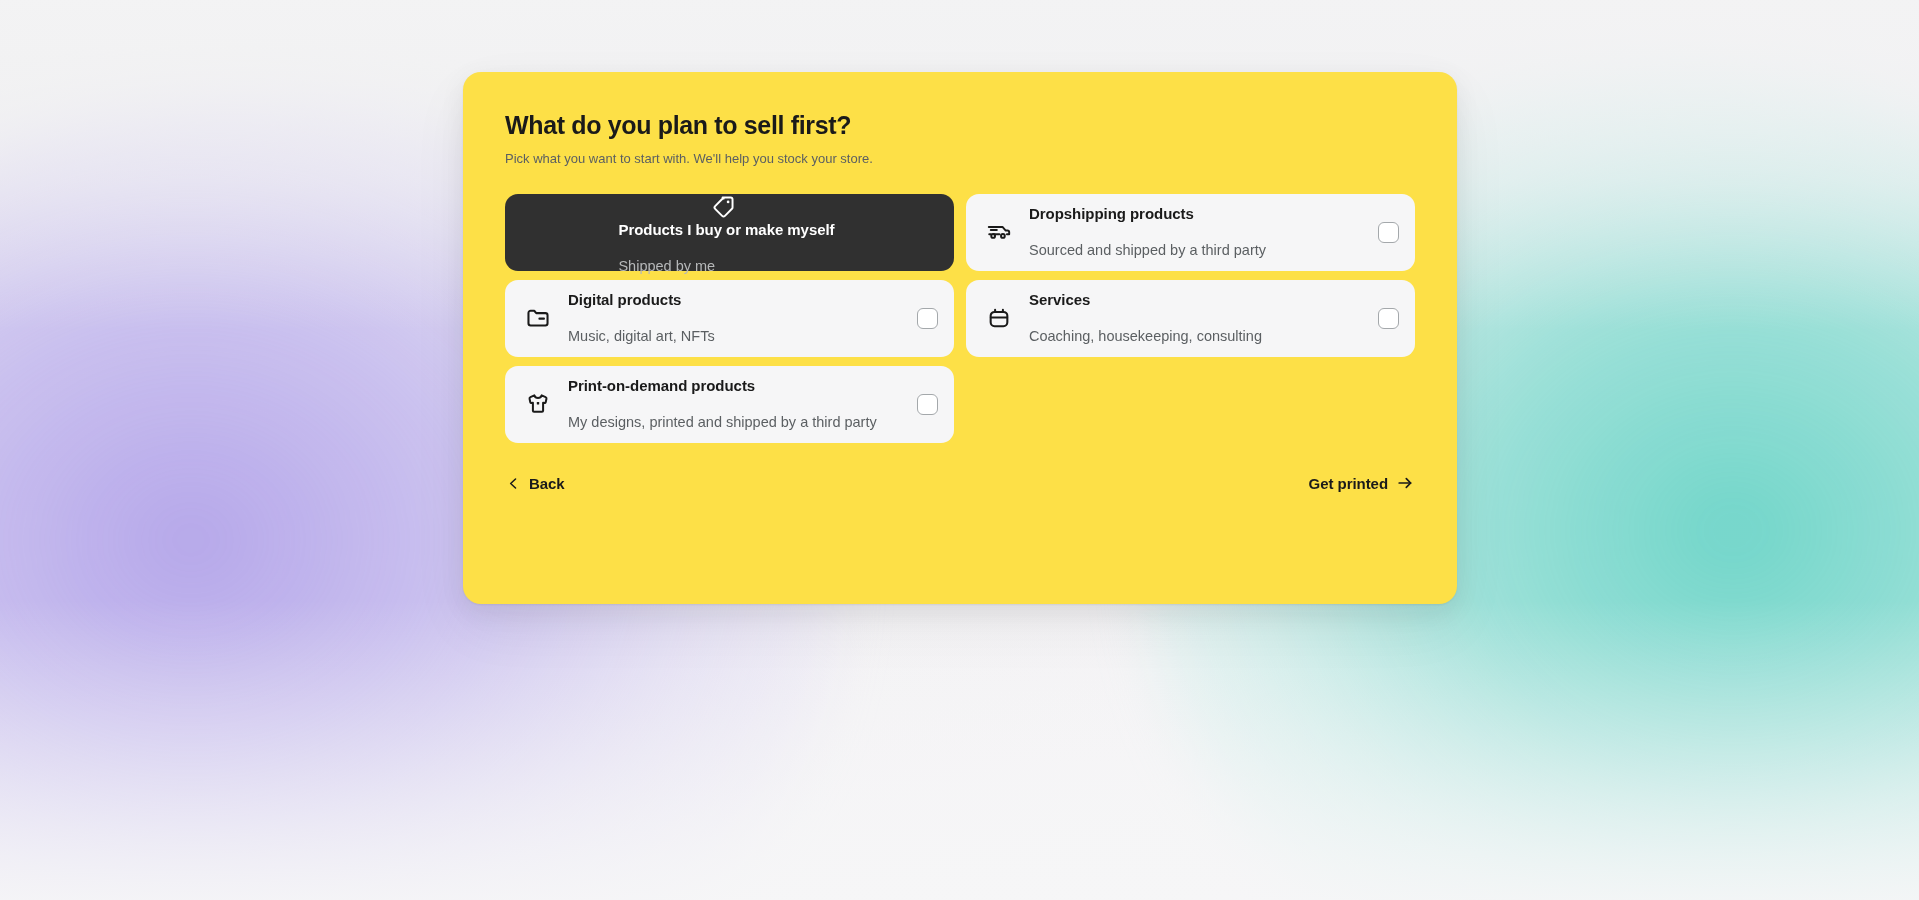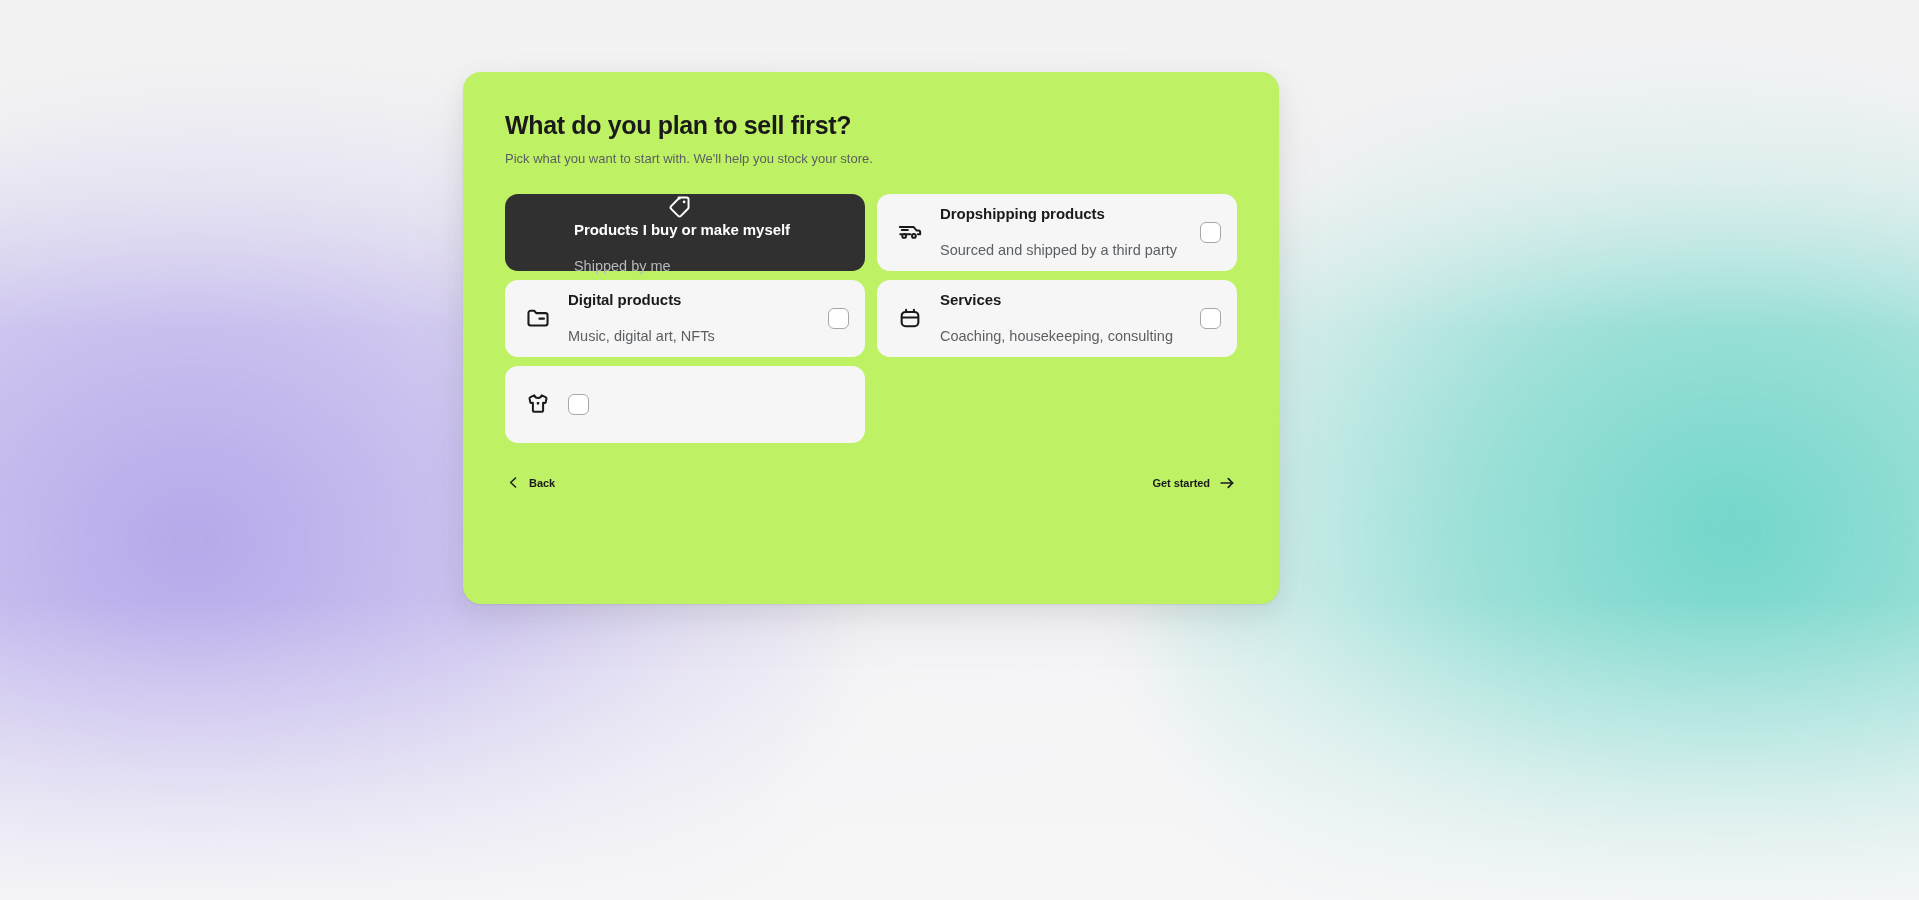--- a/index.html
+++ b/index.html
@@ -63,23 +63,23 @@
     left: 0; right: 0; bottom: 0;
     height: 300px;
     background: linear-gradient(0deg, rgba(246,246,247,0.92) 0%, rgba(246,246,247,0.40) 55%, rgba(246,246,247,0) 100%);
   }
 
   
   #modal {
     position: absolute;
     left: 463px;
     top: 72px;
-    width: 816px;
+    width: 994px;
     height: 532px;
-    background: #bef264;
+    background: #fde047;
     border-radius: 18px;
     box-shadow: 0 1px 2px rgba(22,22,22,0.07),
                 0 8px 26px rgba(22,22,22,0.07),
                 0 22px 60px rgba(22,22,22,0.05);
     padding: 38px 42px 0 42px;
   }
 
   #page-title {
     font-size: 25px;
     font-weight: bold;
@@ -179,21 +179,21 @@
     justify-content: space-between;
   }
 
   .footer-btn {
     display: inline-flex;
     align-items: center;
     gap: 9px;
     background: none;
     border: none;
     font-family: inherit;
-    font-size: 11px;
+    font-size: 15px;
     font-weight: bold;
     color: #1a1a1a;
     cursor: pointer;
     letter-spacing: -0.05px;
     padding: 4px 2px;
   }
   .footer-btn svg { display: block; }
 </style>
 </head>
 <body>
@@ -273,36 +273,40 @@
         </div>
         <span class="option-check"></span>
       </div>
       <div class="option-card">
         <span class="option-icon">
           <svg width="26" height="26" viewBox="0 0 24 24" fill="none" stroke="currentColor" stroke-width="1.85" stroke-linecap="round" stroke-linejoin="round">
             <path d="M8.6 4.0L5.0 5.6a1.4 1.4 0 0 0-.8 1.6l.7 3.1a1 1 0 0 0 1.2.75l1.2-.27v7.4a1 1 0 0 0 1 1h7.4a1 1 0 0 0 1-1v-7.4l1.2.27a1 1 0 0 0 1.2-.75l.7-3.1a1.4 1.4 0 0 0-.8-1.6L15.4 4.0a3.6 3.6 0 0 1-6.8 0z"></path>
             <rect x="10.9" y="10.2" width="2.2" height="2.2" rx="0.5" fill="currentColor" stroke="none"></rect>
           </svg>
         </span>
+        <div class="option-text">
+          <div class="option-title">Print-on-demand products</div>
+          <div class="option-desc">My designs, printed and shipped by a third party</div>
+        </div>
         <span class="option-check"></span>
       </div>
     </div>
 
   <div id="modal-footer">
     <button class="footer-btn">
       <span>
         <svg width="13" height="13" viewBox="0 0 16 16" fill="none" stroke="#1a1a1a" stroke-width="1.9" stroke-linecap="round" stroke-linejoin="round">
             <path d="M10.5 2.5L4.5 8l6 5.5"></path>
           </svg>
       </span>
       <span>Back</span>
     </button>
 
     <button class="footer-btn">
-      <span>Get started</span>
+      <span>Get printed</span>
       <span>
         <svg width="16" height="16" viewBox="0 0 16 16" fill="none" stroke="#1a1a1a" stroke-width="1.7" stroke-linecap="round" stroke-linejoin="round">
             <path d="M2.2 8h11.4"></path>
             <path d="M9.3 3.7L13.6 8l-4.3 4.3"></path>
           </svg>
       </span>
     </button>
   </div>
 </div>
 

